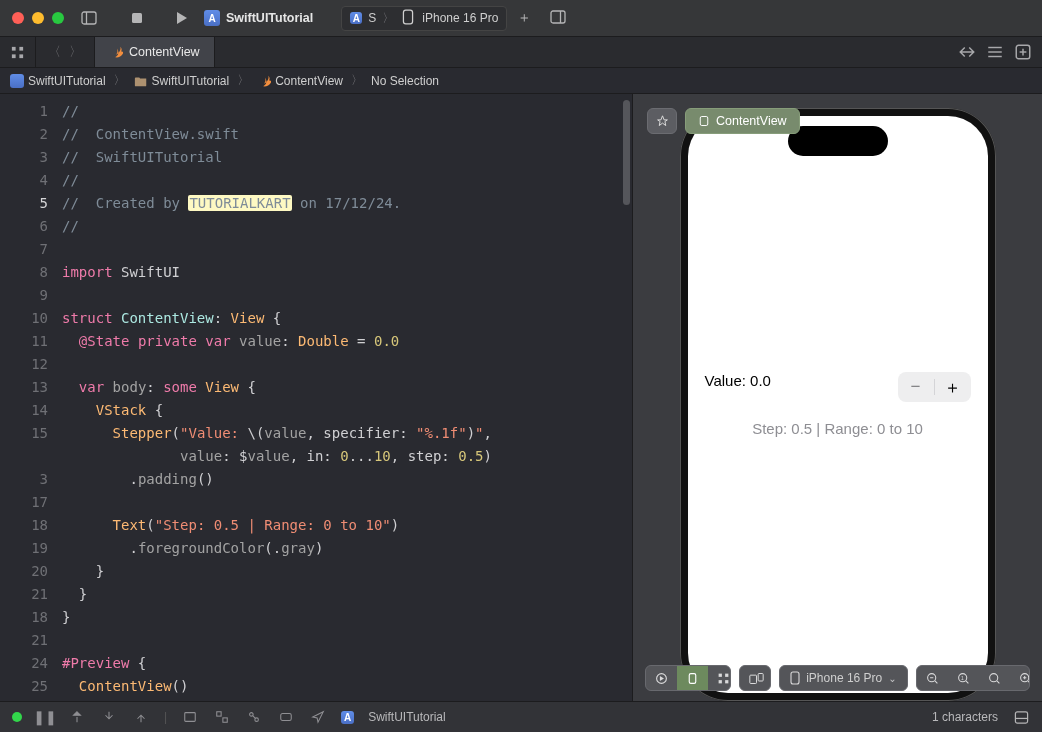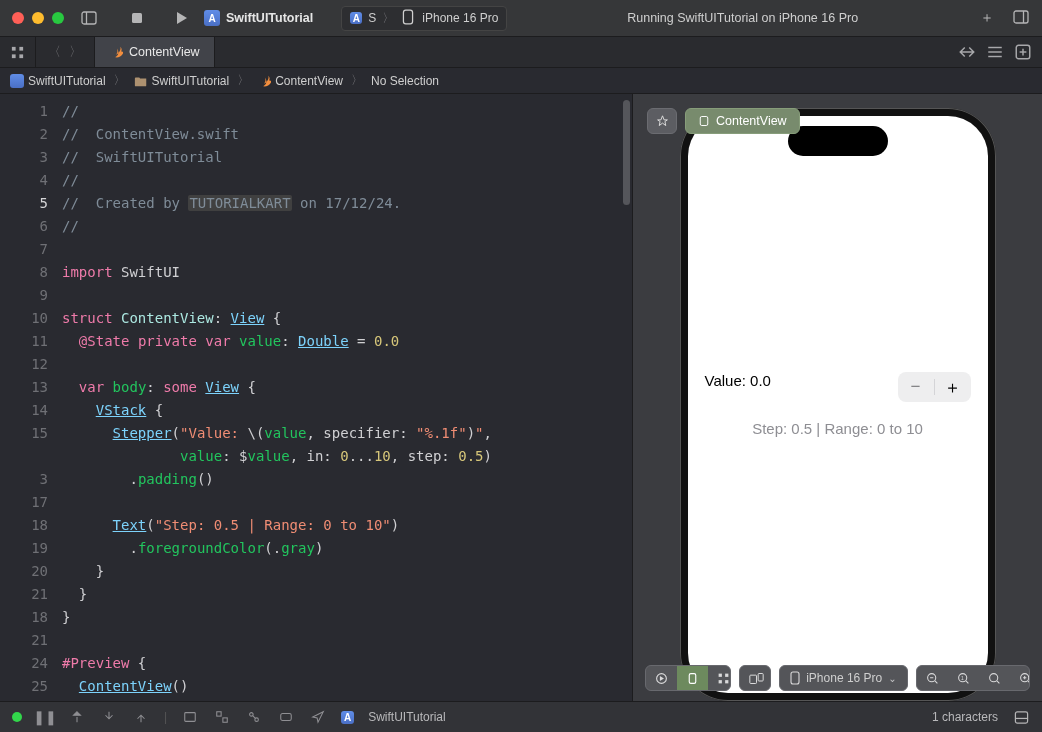--- a/index.html
+++ b/index.html
@@ -91,26 +91,26 @@
   .gutter {
     width:62px; text-align:right; color:#6f7075; padding: 6px 14px 0 0;
     user-select:none;
   }
   .gutter div { height:23px; }
   .gutter .cur { color:#d5d5d7; }
   .code { padding-top:6px; white-space:pre; color:#d0d0d3; }
   .cmt { color:#7f8c98; }
   .kw  { color:#ef7baa; }
   .typ { color:#ace8e1; }
-  .typst { color:#7dd3fc;text-decoration:underline; }
-  .id  { color:#22c55e; }
+  .typst { color:#fdba74; }
+  .id  { color:#a3a3a3; }
   .str { color:#f08d74; }
   .num { color:#d7c77a; }
   .punc{ color:#d0d0d3; }
-  .sel { background:#404040; border-radius:2px; padding:0 1px; }
+  .sel { background:#fef9c3; border-radius:2px; padding:0 1px; }
   .scroll-indicator { position:absolute; right:2px; top:6px; width:7px; height:105px; background:#55565b; border-radius:4px;}
 
   
   .preview {
     flex:1;
     background:#3b3c40;
     border-left:1px solid #1c1c1e;
     position:relative;
     display:flex;
     flex-direction:column;
@@ -226,21 +226,20 @@
     <span>S</span>
     <span style="color:#7a7a7e">〉</span>
     <span>
       <svg width="10" height="14" viewBox="0 0 10 14">
           <rect x="1" y="1" width="8" height="12" rx="2" fill="none" stroke="#cfcfcf" stroke-width="1.1"></rect>
         </svg>
     </span>
     <span>iPhone 16 Pro</span>
   </div>
 
-  <div class="running">Running SwiftUITutorial on iPhone 16 Pro</div>
 
   <div class="title-right">
     <span class="glyph">＋</span>
     <span class="glyph">
       <svg viewBox="0 0 16 16">
           <rect x="1" y="2" width="14" height="12" rx="2" fill="none" stroke="#b5b5b6" stroke-width="1.3"></rect>
           <line x1="10.5" y1="2" x2="10.5" y2="14" stroke="#b5b5b6" stroke-width="1.3"></line>
         </svg>
     </span>
   </div>

